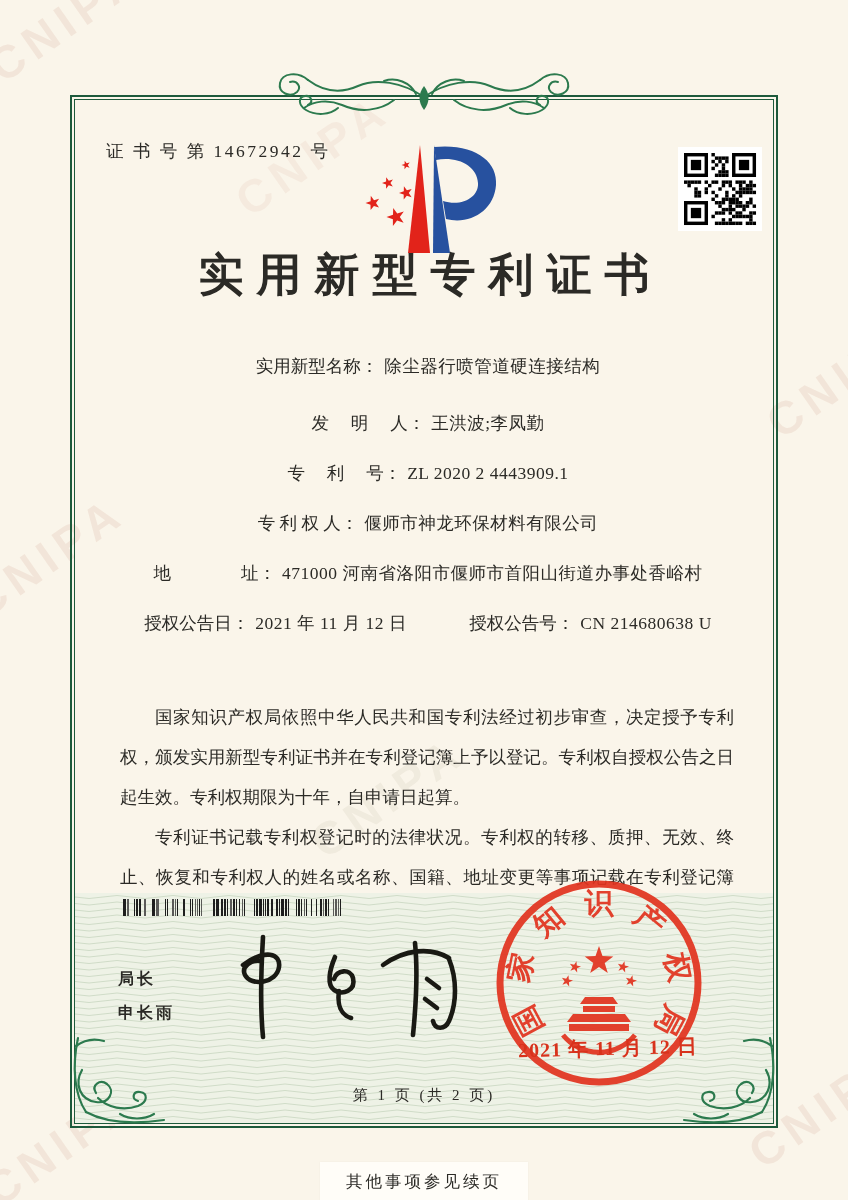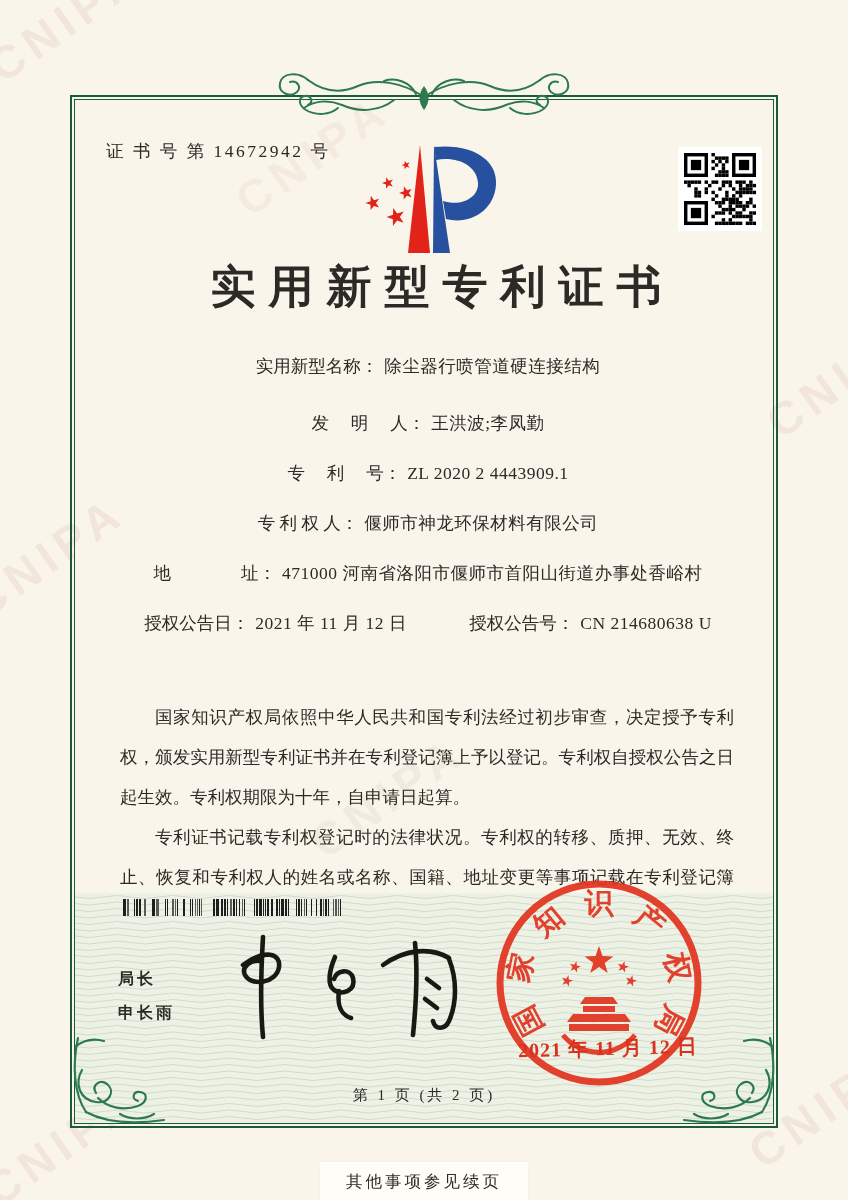--- a/index.html
+++ b/index.html
@@ -26,21 +26,21 @@
          border:1px solid #1d5a3c;pointer-events:none;}
 
   .flourish-top{position:absolute;left:50%;transform:translateX(-50%);top:-27px;z-index:3;}
   .flourish-bl{position:absolute;left:-4px;bottom:-6px;z-index:3;}
   .flourish-br{position:absolute;right:-4px;bottom:-6px;z-index:3;}
 
   .certno{position:absolute;left:34px;top:42px;font-size:17.5px;letter-spacing:2.5px;}
   .logo{position:absolute;left:276px;top:44px;}
   .qr{position:absolute;left:606px;top:50px;}
 
-  .title{position:absolute;left:0;top:148px;width:100%;margin:12px;text-align:center;
+  .title{position:absolute;left:0;top:148px;width:100%;margin:0;text-align:center;
          font-size:45px;font-weight:700;letter-spacing:13px;text-indent:13px;}
 
   .fields{position:absolute;left:48px;top:255px;right:40px;font-size:17.5px;}
   .frow{line-height:29px;margin-bottom:21px;white-space:nowrap;text-align:center;}
   .frow.first{margin-bottom:28px;}
   .flabel{display:inline-block;}
   .fvalue{margin-left:6px;letter-spacing:0.5px;}
   .grant .pair2{margin-left:58px;}
 
   .paras{position:absolute;left:48px;top:600px;right:42px;font-size:17.5px;

